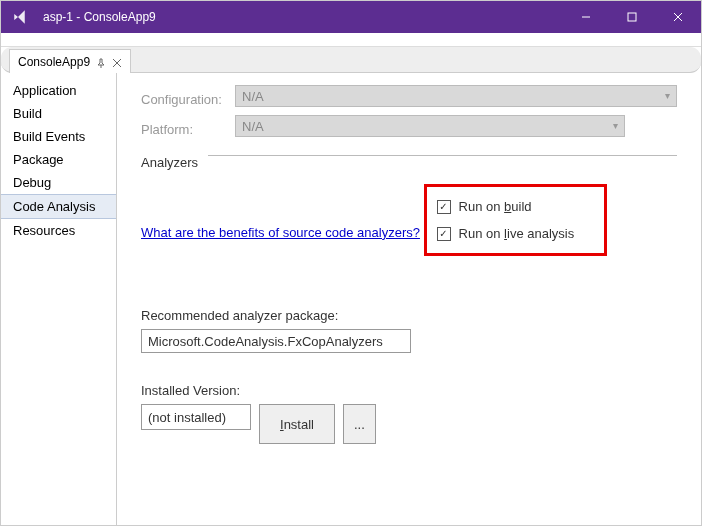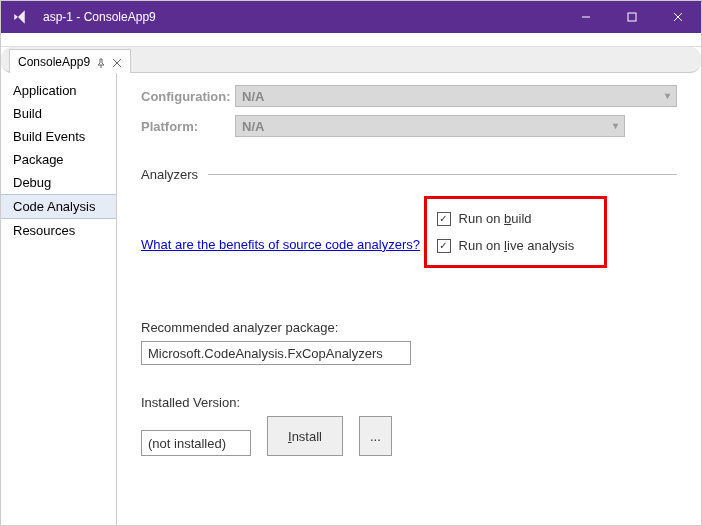--- a/index.html
+++ b/index.html
@@ -23,40 +23,40 @@
   .tab .close { width: 10px; height: 10px; }
 
   
   .main { display: flex; height: calc(526px - 32px - 14px - 26px); }
   .sidebar { width: 116px; border-right: 1px solid #ccc; padding-top: 6px; }
   .side-item { padding: 4px 12px; font-size: 13px; cursor: default; }
   .side-item.selected { background: #e6ecf5; border-top: 1px solid #b8c7de; border-bottom: 1px solid #b8c7de; }
 
   .content { flex: 1; padding: 12px 24px 16px 24px; font-size: 13px; color: #333; }
 
-  .cfg-row { display: flex; align-items: center; margin-bottom: 8px; font-weight: bold; }
+  .cfg-row { display: flex; align-items: flex-end; margin-bottom: 8px; }
   .cfg-label { width: 94px; color: #999; }
   .cfg-combo { flex: 1; height: 22px; background: #d9d9d9; border: 1px solid #bbb; display: flex; align-items: center; padding: 0 6px; color: #888; position: relative; }
   .cfg-combo .chev { position: absolute; right: 6px; top: 4px; color: #999; font-size: 10px; }
 
-  .section-head { display: flex; align-items: center; margin-top: 30px; margin-bottom: 14px; }
+  .section-head { display: flex; margin-top: 18px; margin-bottom: 14px; }
   .section-head .label { margin-right: 10px; }
   .section-head .rule { flex: 1; height: 1px; background: #bbb; }
 
   .link { color: #0000cc; text-decoration: underline; margin-bottom: 18px; display: inline-block; }
 
   .check-group { border: 3px solid #e60000; display: inline-block; padding: 6px 26px 6px 6px; margin-bottom: 22px; }
   .chk-row { display: flex; align-items: center; padding: 6px 4px; gap: 8px; }
   .chk-box { width: 14px; height: 14px; border: 1px solid #555; display: flex; align-items: center; justify-content: center; font-size: 10px; line-height: 1; }
   .u { text-decoration: underline; }
 
   .field-label { margin-bottom: 6px; margin-top: 30px; }
   .textbox { width: 270px; height: 24px; border: 1px solid #999; padding: 2px 6px; display: flex; align-items: center; margin-bottom: 20px; background: #fff; }
 
-  .install-row { display: flex; align-items: flex-end; gap: 16px; }
+  .install-row { display: flex; align-items: flex-start; gap: 8px; }
   .readonly-box { width: 110px; height: 26px; border: 1px solid #999; display: flex; align-items: center; padding: 0 6px; background: #fff; }
   .btn { height: 40px; border: 1px solid #999; background: #efefef; display: flex; align-items: center; justify-content: center; padding: 0 20px; }
   .btn.small { padding: 0 10px; }
 </style>
 </head>
 <body>
 
 <div class="titlebar">
   <div class="logo">
     <svg width="18" height="18" viewBox="0 0 24 24">

